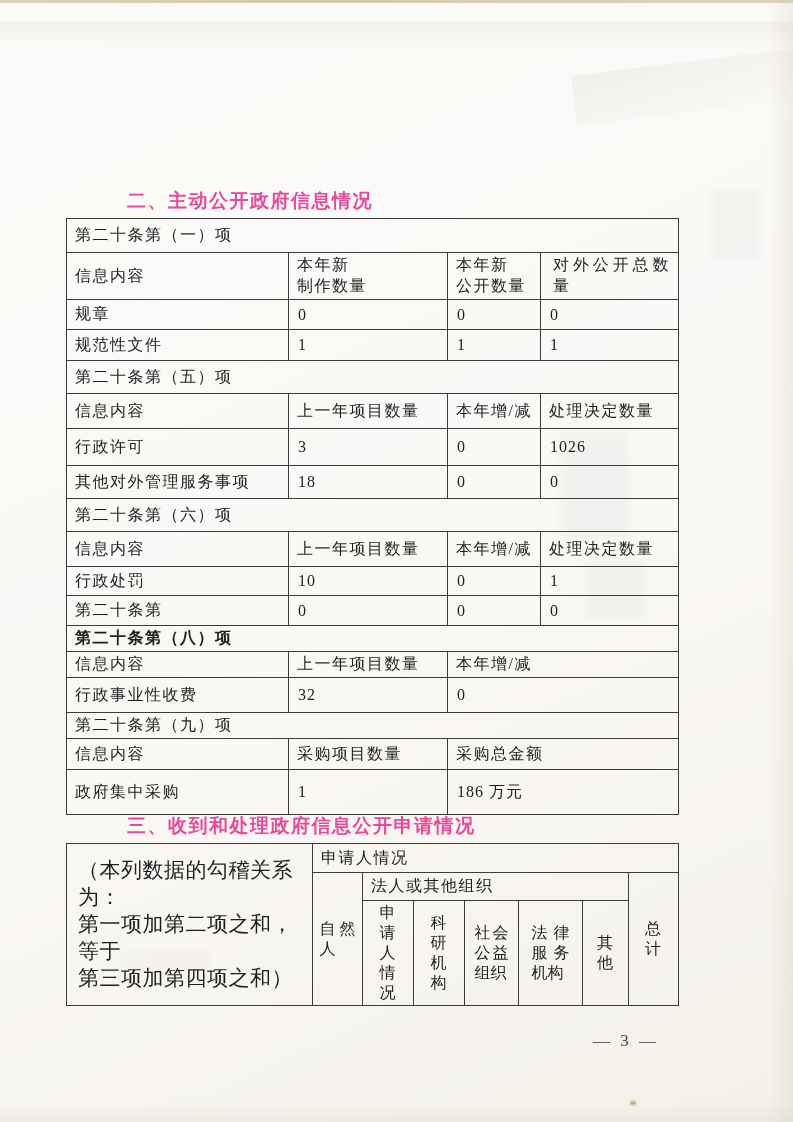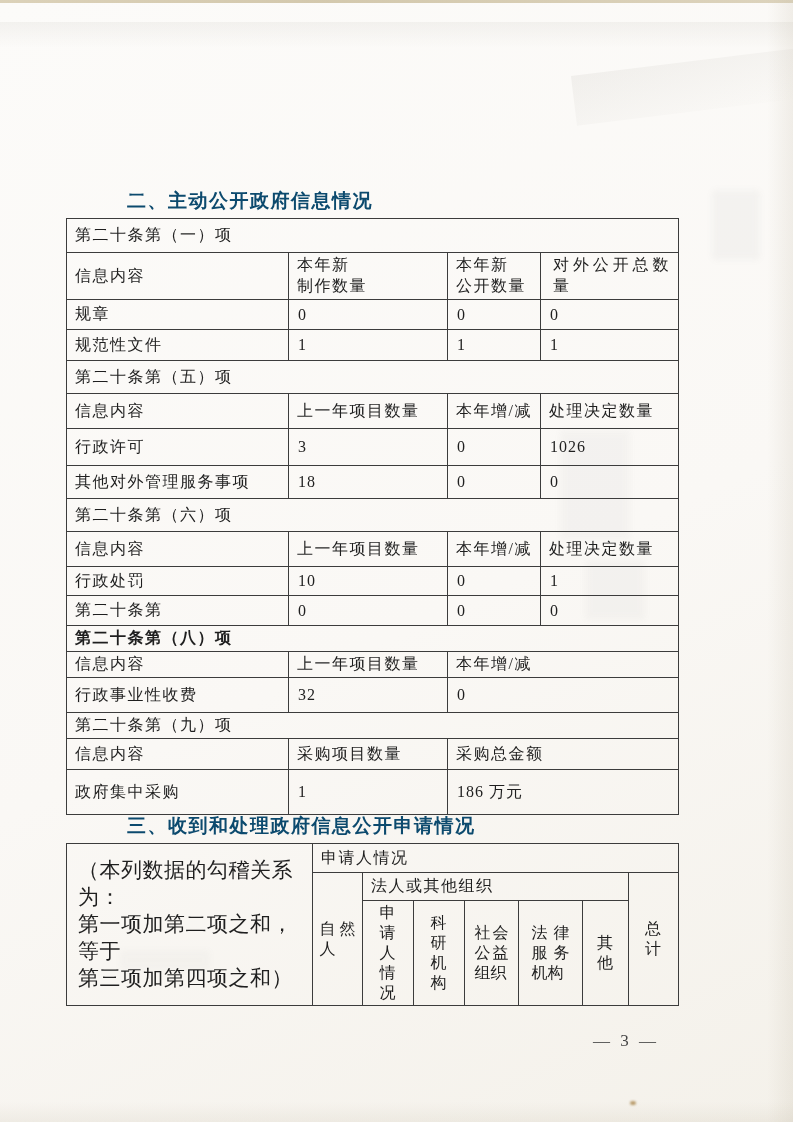--- a/index.html
+++ b/index.html
@@ -22,21 +22,21 @@
   .fold{position:absolute;right:-40px;top:60px;width:260px;height:50px;
     background:linear-gradient(170deg,rgba(150,145,135,0.10),rgba(150,145,135,0));
     transform:rotate(-7deg);}
   .smudge{position:absolute;background:#8a8a8a;filter:blur(3px);border-radius:3px;}
   .dot{position:absolute;width:6px;height:4px;background:#b89b6a;border-radius:50%;filter:blur(1px);}
 
   
   .heading{
     position:absolute;left:127px;
     font-family:"Liberation Sans","DejaVu Sans",sans-serif;
-    font-weight:700;font-size:19px;letter-spacing:1.5px;color:#0c4a6e;
+    font-weight:700;font-size:19px;letter-spacing:1.5px;color:#ec4899;
     white-space:nowrap;
   }
   #h2{top:188px;}
   #h3{top:813px;}
 
   
   table{border-collapse:collapse;table-layout:fixed;position:absolute;left:66px;
     background:transparent;}
   td{border:1.6px solid #3c3c3c;font-size:16px;color:#1f1f1f;
     vertical-align:middle;overflow:hidden;}

